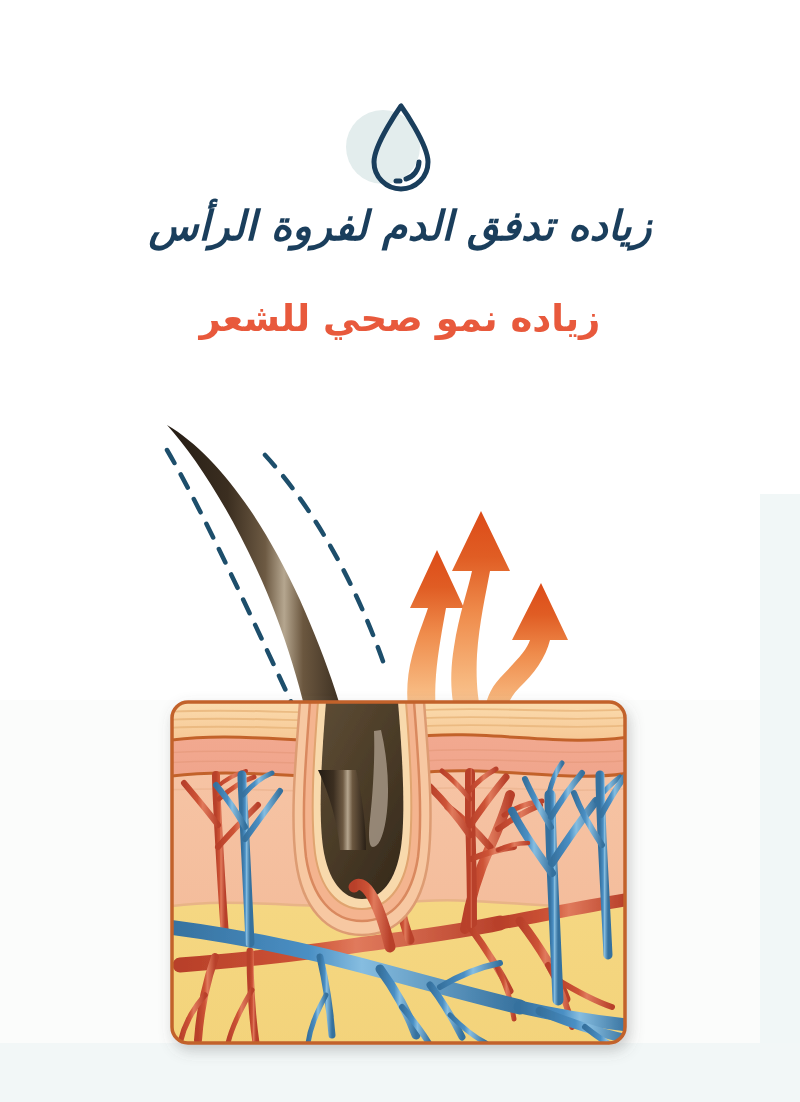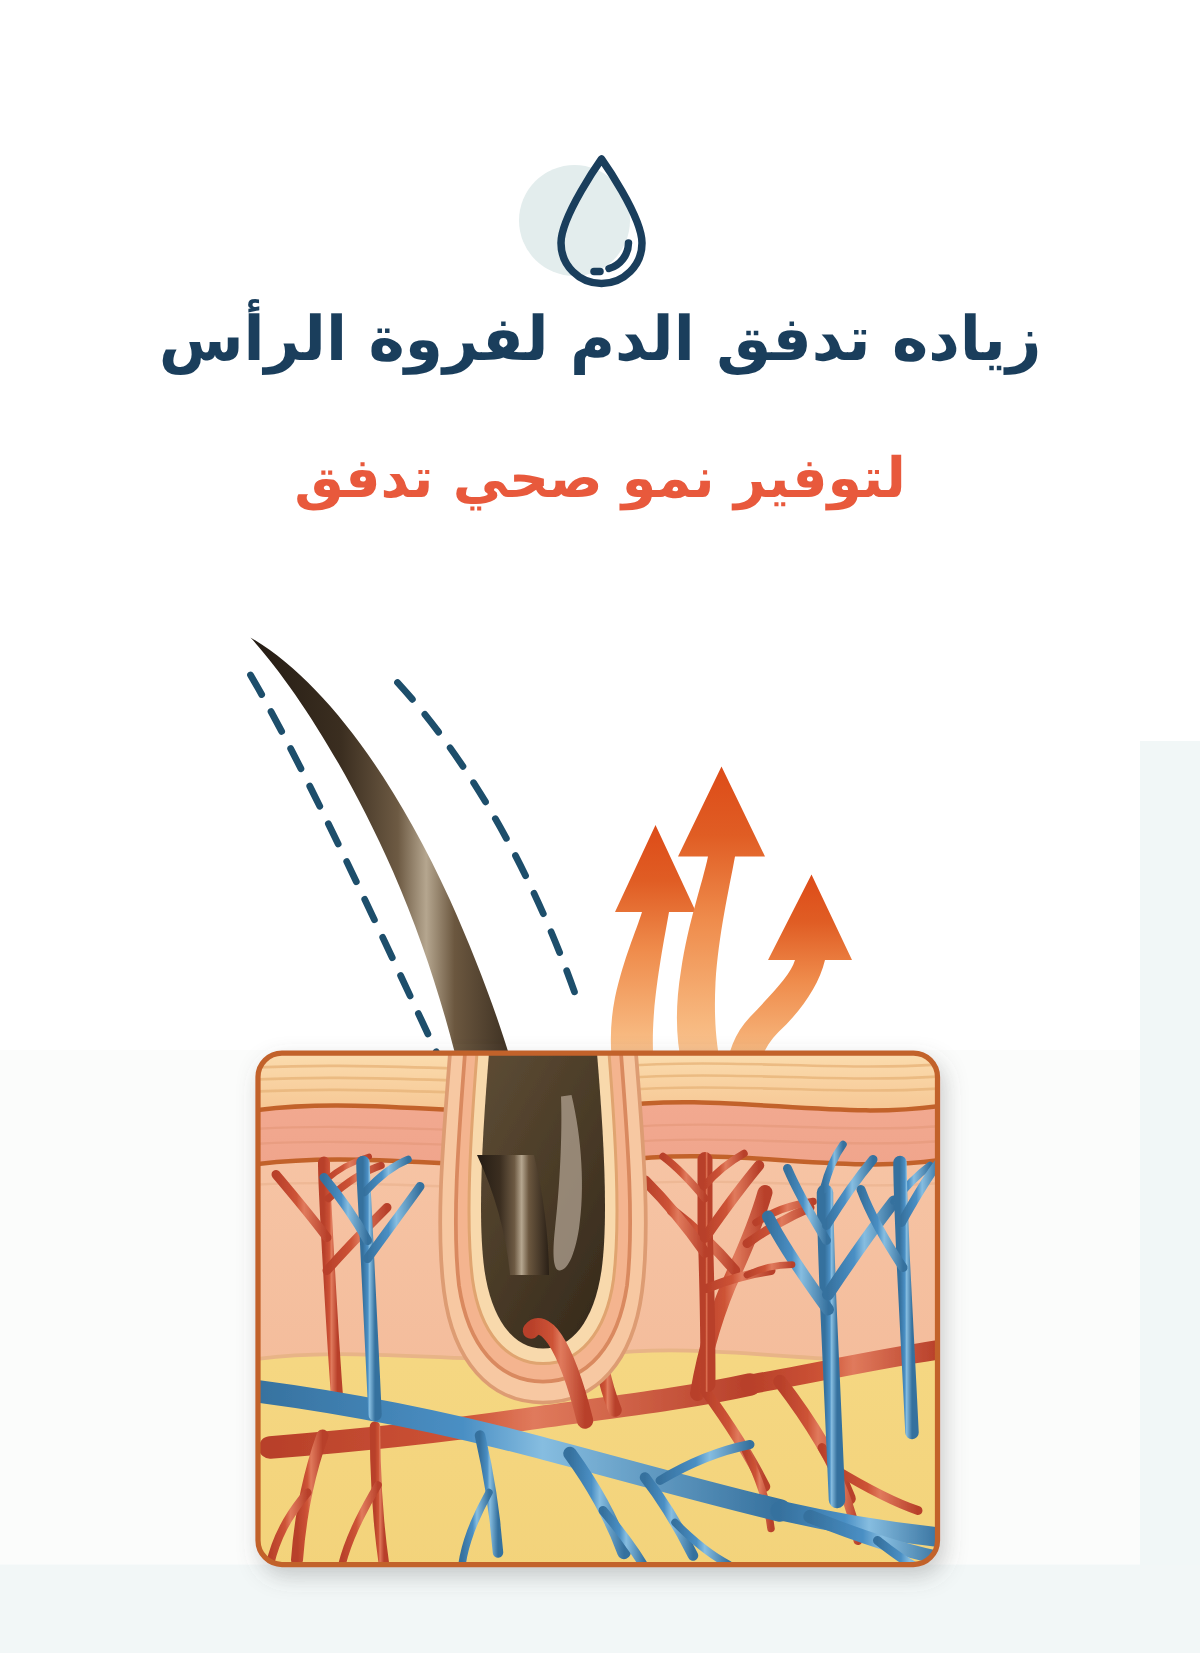--- a/index.html
+++ b/index.html
@@ -75,20 +75,21 @@
     direction: rtl;
     font-weight: 700;
     line-height: 1.0;
     white-space: nowrap;
   }
   .headline-main {
     top: 206px;
     font-size: 41px;
     letter-spacing: 0px;
     color: #1a3e5c;
+    font-style: italic;
   }
   .headline-sub {
     top: 300px;
     font-size: 37px;
     color: #e8593c;
   }
 
   
   .illus {
     position: absolute;
@@ -110,21 +111,21 @@
   <div class="drop-wrap">
     <div class="drop-circle"></div>
     <svg class="drop-svg" width="70" height="100" viewBox="0 0 70 100">
       <path d="M35 6 C35 6 8 44 8 62 A27 27 0 0 0 62 62 C62 44 35 6 35 6 Z" fill="none" stroke="#1a3e5c" stroke-width="5" stroke-linejoin="round"></path>
       <path d="M53 62 A18 18 0 0 1 40 79" fill="none" stroke="#1a3e5c" stroke-width="5" stroke-linecap="round"></path>
       <path d="M30 81 L34 81" fill="none" stroke="#1a3e5c" stroke-width="5" stroke-linecap="round"></path>
     </svg>
   </div>
 
   <div class="headline headline-main">زياده تدفق الدم لفروة الرأس</div>
-  <div class="headline headline-sub">لتوفير نمو صحي تدفق</div>
+  <div class="headline headline-sub">زياده نمو صحي للشعر</div>
 
   <svg class="illus" viewBox="0 0 800 680">
     <defs>
       <linearGradient id="hairGrad" x1="0" y1="0" x2="1" y2="0">
         <stop offset="0%" stop-color="#241c14"></stop>
         <stop offset="32%" stop-color="#3b2e20"></stop>
         <stop offset="52%" stop-color="#6d5a43"></stop>
         <stop offset="62%" stop-color="#b5a68f"></stop>
         <stop offset="72%" stop-color="#6b573f"></stop>
         <stop offset="100%" stop-color="#2a2016"></stop>

